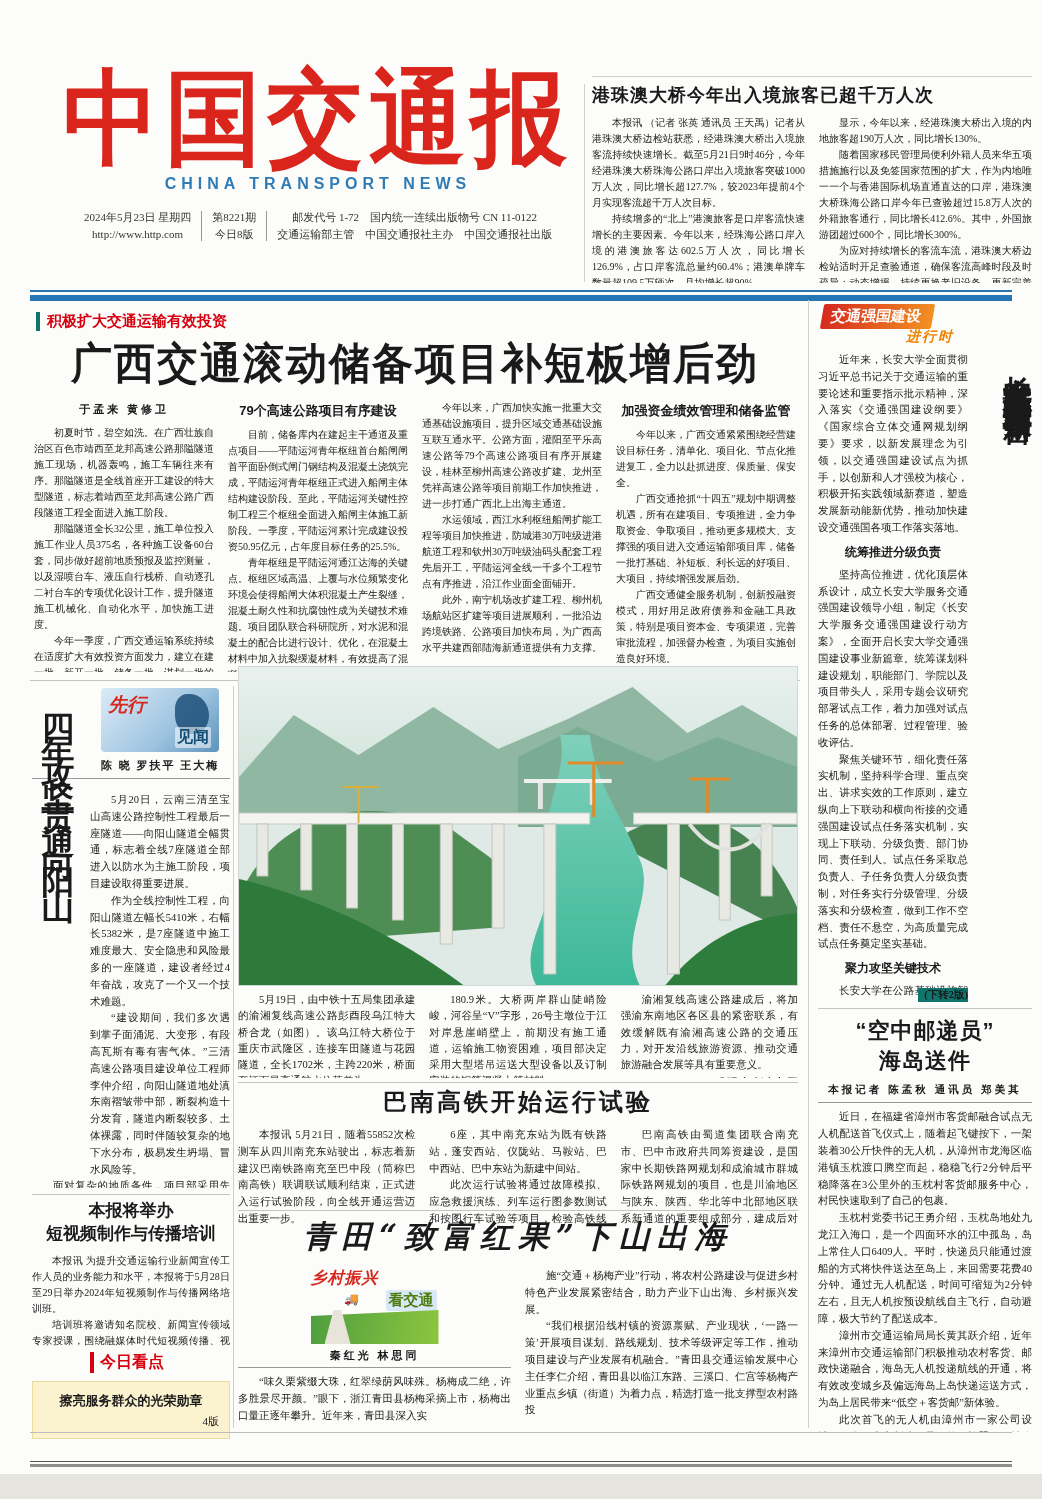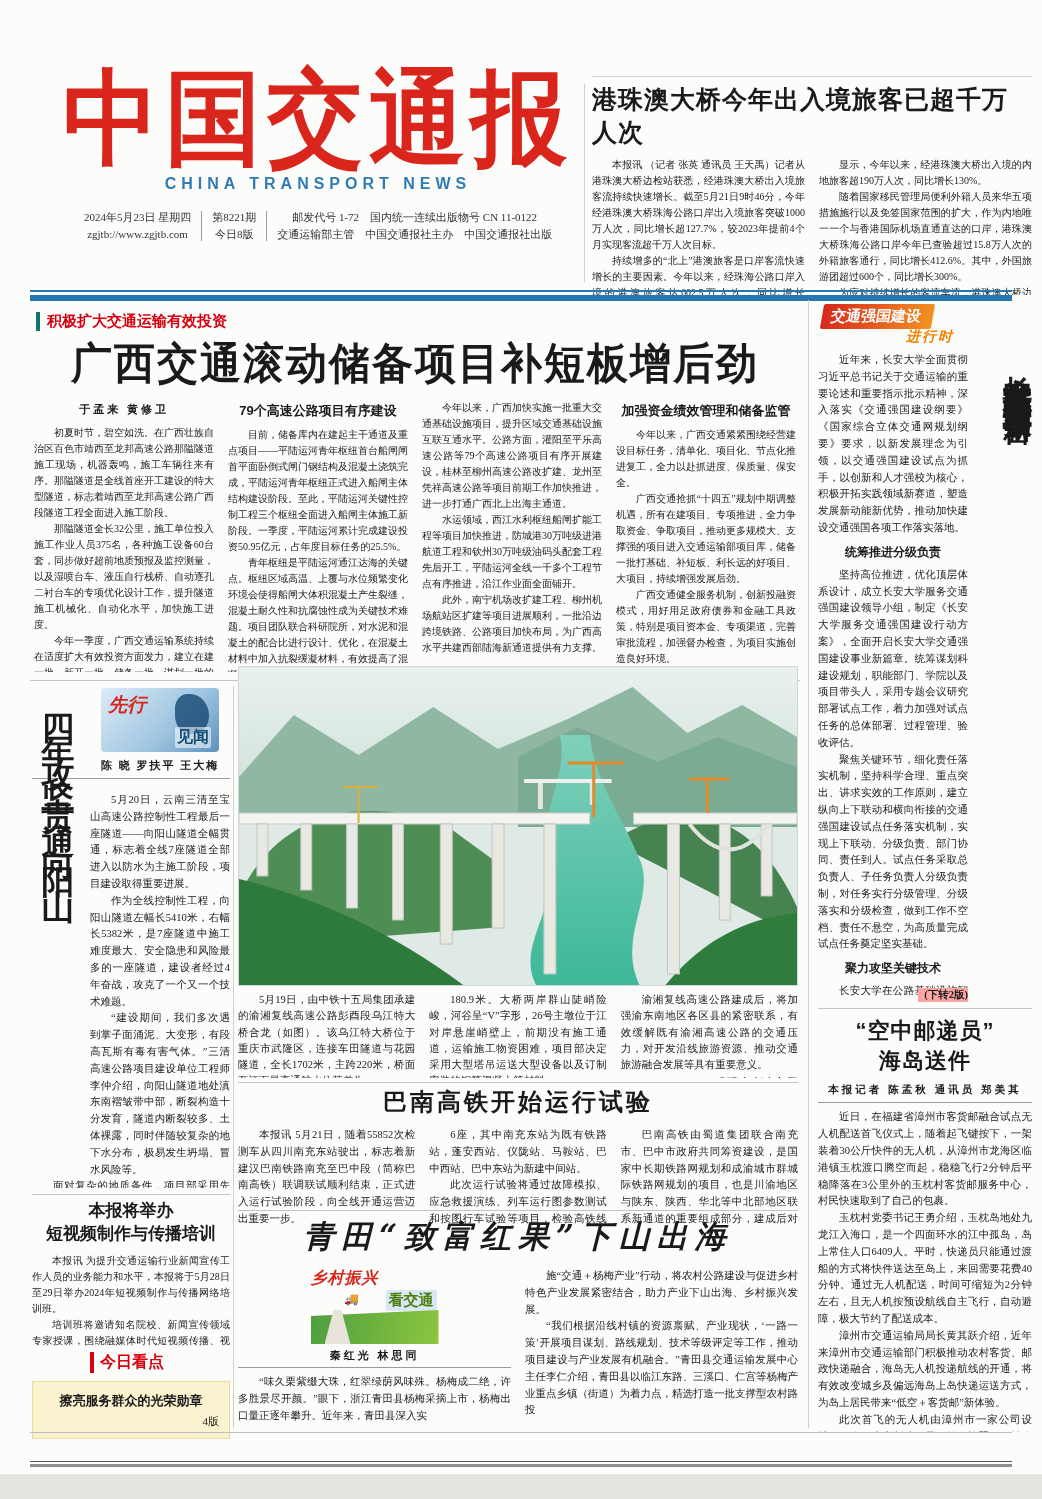--- a/index.html
+++ b/index.html
@@ -11,21 +11,21 @@
               line-height:1.05;letter-spacing:6px;text-align:center;transform:scaleY(1.08);}
   .mast-sub{margin-top:6px;text-align:center;color:#2f7bb5;font-family:"Liberation Sans",sans-serif;
             font-weight:700;font-size:16px;letter-spacing:5px;}
   .mast-info{margin-top:16px;display:flex;align-items:center;justify-content:center;gap:10px;
              font-size:11px;color:#333;}
   .mast-info .grp{text-align:center;line-height:1.6;}
   .mast-info .bar{width:1px;height:30px;background:#999;}
   
   .top-story{position:absolute;left:592px;top:76px;width:440px;height:212px;
              border-top:1px solid #cfcfcf;padding-top:6px;overflow:hidden;}
-  .top-story h1{margin:0 0 8px;font-family:Liberation Serif, serif;font-size:25px;
+  .top-story h1{margin:0 0 8px;font-family:Liberation Serif, serif;font-size:18px;
                 letter-spacing:1px;font-weight:700;text-align:left;}
   .two-cols{display:flex;gap:14px;}
   .two-cols>div{flex:1;overflow:hidden;height:168px;}
   .body p{margin:0;text-indent:2em;font-size:10px;line-height:1.6;text-align:justify;}
   .vsep-top{position:absolute;left:584px;top:84px;width:1px;height:198px;background:#cfcfcf;}
   
   .blue-rule{position:absolute;left:30px;top:290px;width:982px;height:11px;
              border-top:2px solid #2676b4;}
   .blue-rule::after{content:"";display:block;margin-top:3px;height:6px;background:#2676b4;}
   
@@ -105,21 +105,21 @@
   .badge{position:absolute;left:822px;top:304px;width:132px;}
   .badge .b1{display:inline-block;background:linear-gradient(95deg,#d6281e,#f29222);color:#fff;
              font-family:"Liberation Sans",sans-serif;font-weight:700;font-size:15px;padding:3px 12px 3px 9px;
              transform:skewX(-10deg);border-radius:2px;}
   .badge .b2{color:#f08300;font-weight:700;font-style:italic;font-size:14px;text-align:right;
              margin-top:-1px;font-family:"Liberation Sans",sans-serif;letter-spacing:2px;}
   .changan{position:absolute;left:818px;top:352px;width:214px;height:650px;display:flex;}
   .changan-body{flex:1;overflow:hidden;position:relative;}
   .changan-body p{font-size:10.5px;}
   .changan-body .subhead{font-size:12px;margin:7px 0 6px;}
-  .changan-jump{position:absolute;right:0;bottom:0;background:#fca5a5;font-size:10.5px;font-weight:700;padding-left:6px;margin-top:24px;}
+  .changan-jump{position:absolute;right:0;bottom:0;background:#0f766e;font-size:10.5px;font-weight:700;padding-left:6px;margin-top:24px;}
   .changan-headline{width:56px;margin-left:8px;writing-mode:vertical-rl;
                     font-family:"Liberation Sans",sans-serif;font-weight:700;font-size:29px;
                     letter-spacing:2px;line-height:1.0;}
   
   .airmail{position:absolute;left:818px;top:1016px;width:214px;height:416px;overflow:hidden;}
   .airmail h2{margin:0;text-align:center;font-family:"Liberation Sans",sans-serif;font-weight:700;
               font-size:22px;line-height:1.35;letter-spacing:1px;}
   .airmail .byline{display:flex;justify-content:center;gap:6px;font-size:10.5px;margin:8px 0 6px;
                    border-bottom:1px solid #9a9a9a;padding-bottom:5px;}
   .airmail .byline b{font-weight:700;}
@@ -136,21 +136,21 @@
 <body>
 
 <div class="page">
 
   <div class="masthead">
     <div class="mast-title">中国交通报</div>
     <div class="mast-sub">CHINA TRANSPORT NEWS</div>
     <div class="mast-info">
       <div class="grp">
         <div>2024年5月23日 星期四</div>
-        <div>zgjtb://www.zgjtb.com</div>
+        <div>http://www.http.com</div>
       </div>
       <div class="bar"></div>
       <div class="grp">
         <div>第8221期</div>
         <div>今日8版</div>
       </div>
       <div class="bar"></div>
       <div class="grp">
         <div>邮发代号 1-72　国内统一连续出版物号 CN 11-0122</div>
         <div>交通运输部主管　中国交通报社主办　中国交通报社出版</div>

